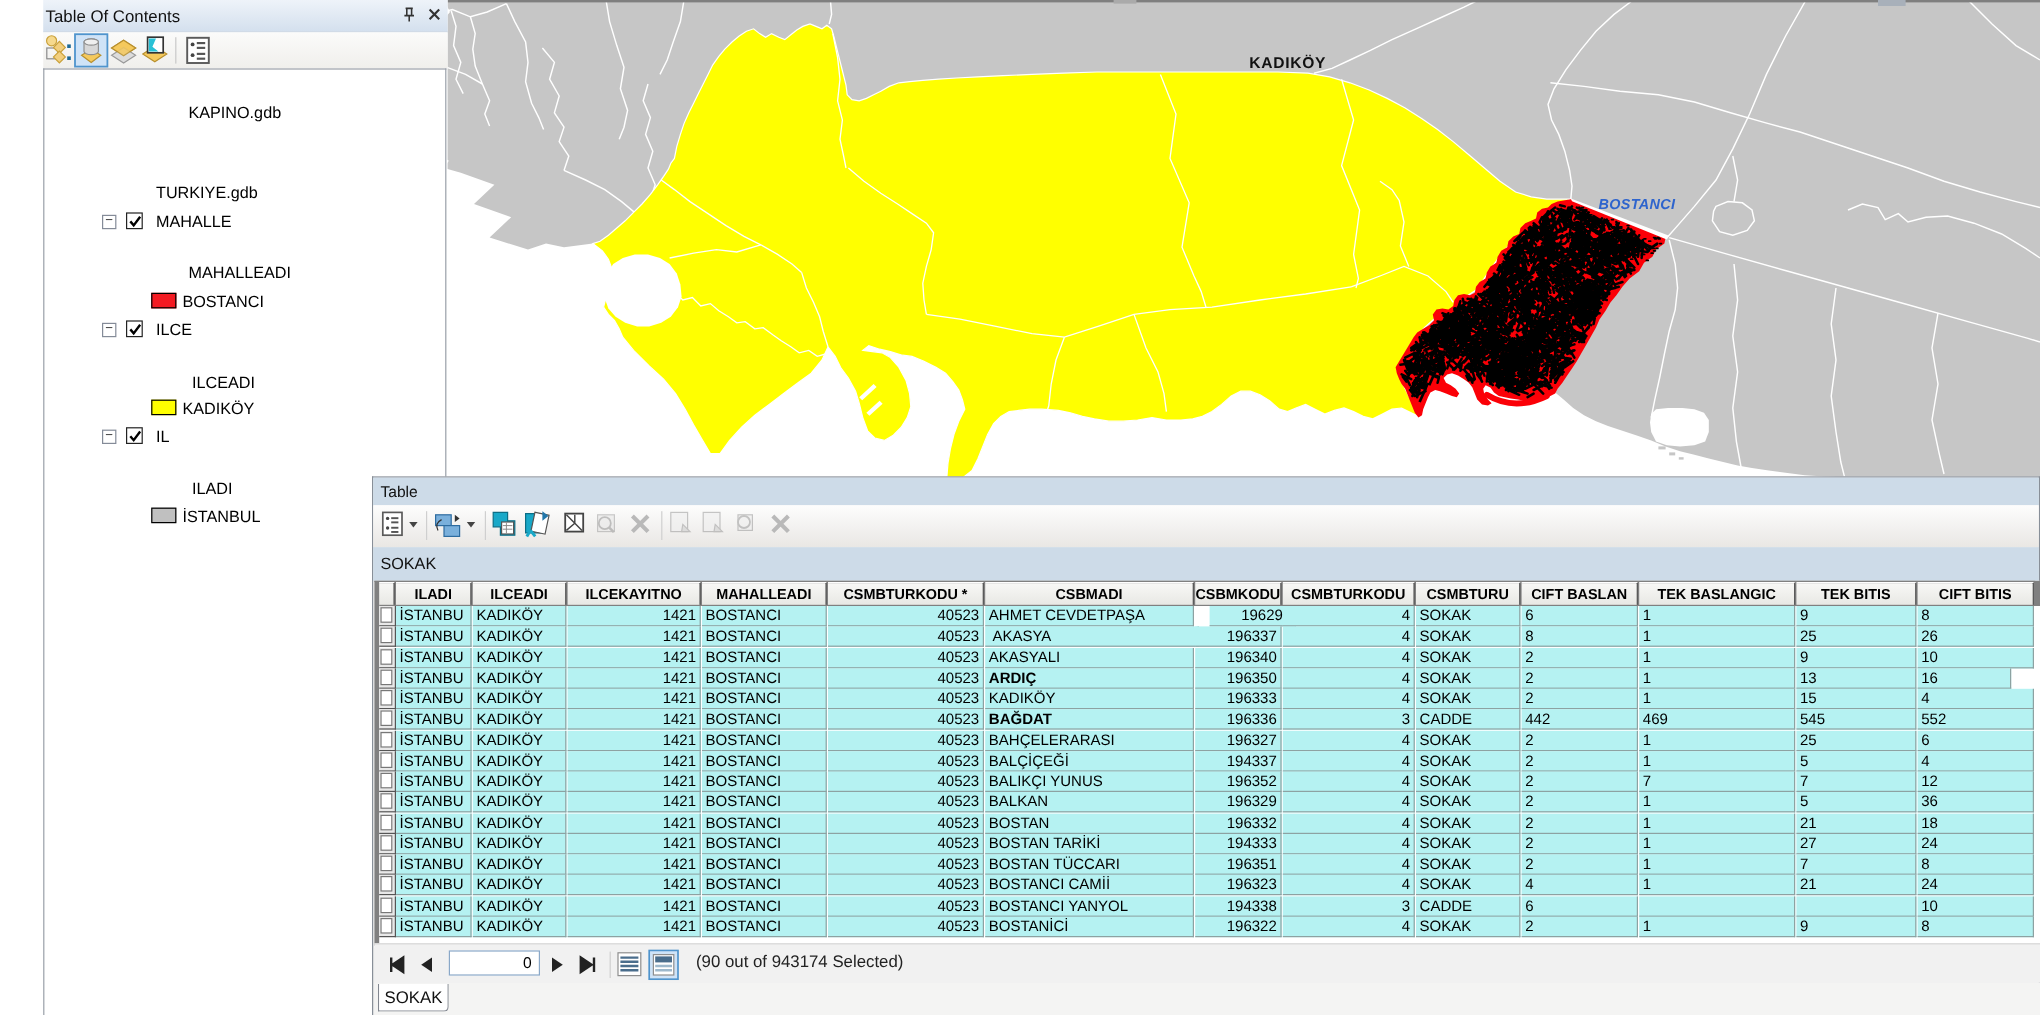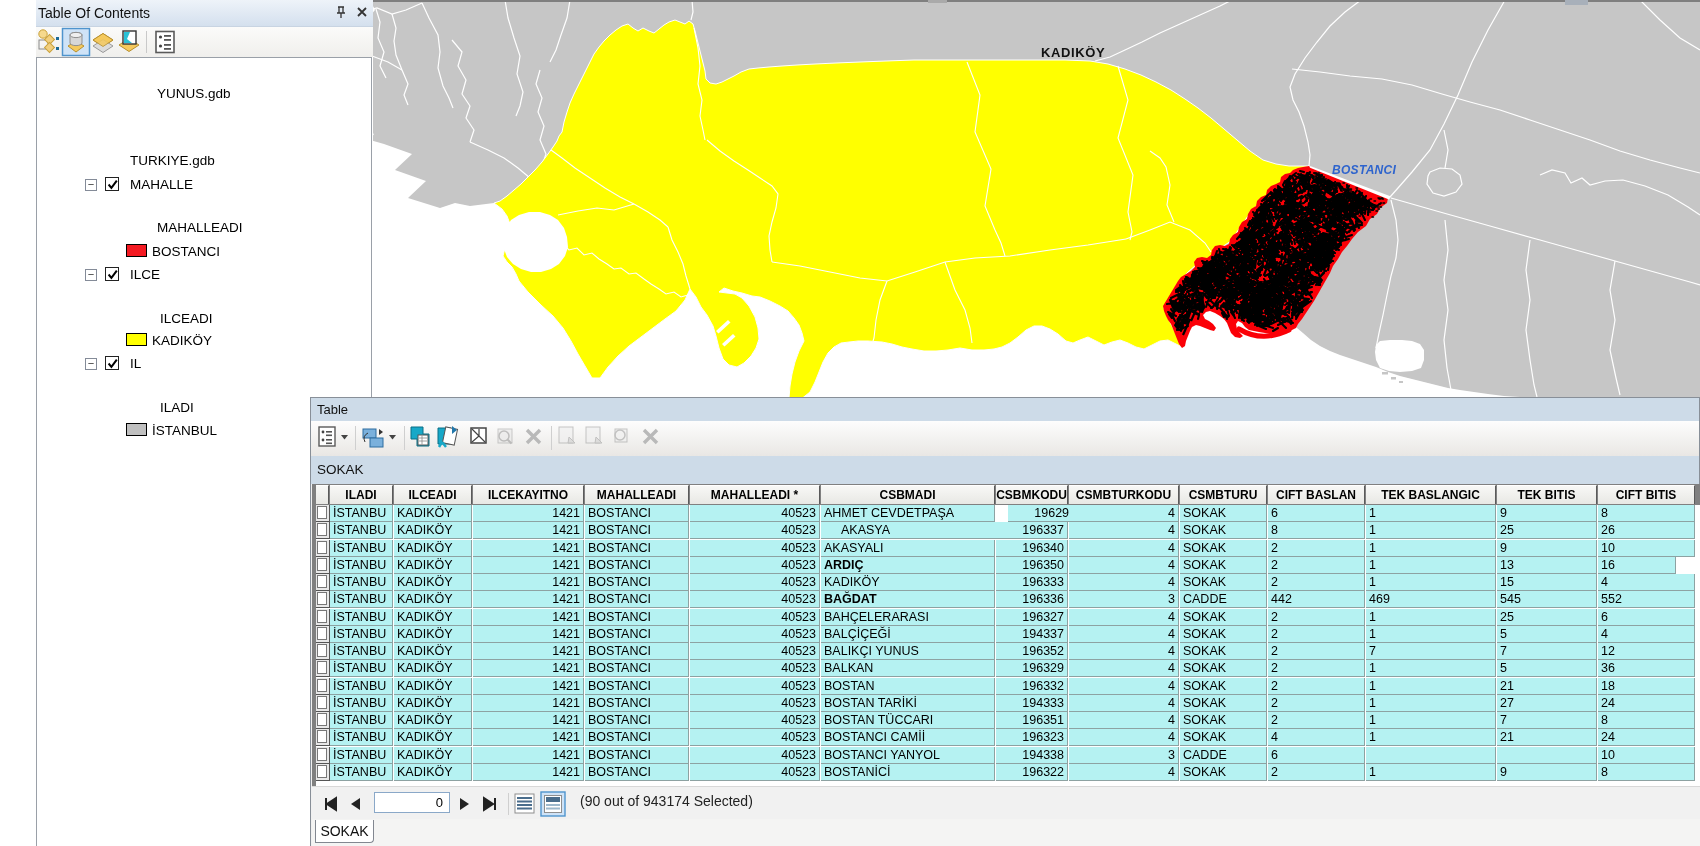--- a/index.html
+++ b/index.html
@@ -160,21 +160,21 @@
  <rect x="120" y="4.5" width="18" height="21" fill="#fff" stroke="#5a5a5a" stroke-width="1.6"></rect>
  <circle cx="124.5" cy="10" r="1.6" fill="#444"></circle>
  <circle cx="124.5" cy="19" r="1.6" fill="#444"></circle>
  <rect x="128" y="8" width="7" height="1.8" fill="#555"></rect>
  <rect x="128" y="12" width="7" height="1.8" fill="#555"></rect>
  <rect x="128" y="17" width="7" height="1.8" fill="#555"></rect>
  <rect x="128" y="21" width="7" height="1.8" fill="#555"></rect>
 </g>
 </svg></div>
   <div id="toc-body"></div>
-  <div class="titem" style="left:121px;top:86px;">YUNUS.gdb</div>
+  <div class="titem" style="left:121px;top:86px;">KAPINO.gdb</div>
 <div class="titem" style="left:94px;top:153px;">TURKIYE.gdb</div>
 <div class="minusbox" style="left:49px;top:179px;">−</div>
 <div class="cbx" style="left:69px;top:177px;">
         <svg width="14" height="14" viewBox="0 0 14 14">
           <path d="M2.6 6.5 L5.4 9.8 L10.8 2.6" stroke="#000" stroke-width="2" fill="none"></path>
         </svg>
       </div>
 <div class="titem" style="left:94px;top:177px;">MAHALLE</div>
 <div class="titem" style="left:121px;top:220px;">MAHALLEADI</div>
 <div class="swatch" style="left:90px;top:244px;background:#f41a22;"></div>
@@ -269,21 +269,21 @@
       </div>
   <div id="grid">
     <div id="gridL"></div>
     <div style="position:absolute;left:0;top:0;width:1384px;height:1px;background:#808080;"></div>
     <div class="hrow" style="width:1384px;">
           <div class="hcell" style="left:0px;width:13px;"></div>
           <div class="hcell" style="left:14px;width:63px;">ILADI</div>
           <div class="hcell" style="left:78px;width:78px;">ILCEADI</div>
           <div class="hcell" style="left:157px;width:111px;">ILCEKAYITNO</div>
           <div class="hcell" style="left:269px;width:104px;">MAHALLEADI</div>
-          <div class="hcell" style="left:374px;width:130px;">MAHALLEADI *</div>
+          <div class="hcell" style="left:374px;width:130px;">CSMBTURKODU *</div>
           <div class="hcell" style="left:505px;width:174px;">CSBMADI</div>
           <div class="hcell" style="left:680px;width:72px;">CSBMKODU</div>
           <div class="hcell" style="left:753px;width:110px;">CSMBTURKODU</div>
           <div class="hcell" style="left:864px;width:87px;">CSMBTURU</div>
           <div class="hcell" style="left:952px;width:97px;">CIFT&nbsp;BASLAN</div>
           <div class="hcell" style="left:1050px;width:130px;">TEK&nbsp;BASLANGIC</div>
           <div class="hcell" style="left:1181px;width:100px;">TEK&nbsp;BITIS</div>
           <div class="hcell" style="left:1282px;width:97px;">CIFT&nbsp;BITIS</div>
         </div>
     <div class="drow" style="top:21.0px;width:1384px;">
@@ -306,21 +306,21 @@
         </div>
 <div class="drow" style="top:38.2px;width:1384px;">
           <div class="ind">
             <i></i>
           </div>
           <div class="dcell" style="left:14px;width:63px;padding-left:3px;">İSTANBU</div>
           <div class="dcell" style="left:78px;width:78px;padding-left:3px;">KADIKÖY</div>
           <div class="dcell num" style="left:157px;width:111px;padding-right:3px;">1421</div>
           <div class="dcell" style="left:269px;width:104px;padding-left:3px;">BOSTANCI</div>
           <div class="dcell num" style="left:374px;width:130px;padding-right:3px;">40523</div>
-          <div class="dcell" style="left:505px;width:178px;padding-left:20px;">AKASYA</div>
+          <div class="dcell" style="left:505px;width:178px;padding-left:6px;">AKASYA</div>
           <div class="dcell num" style="left:680px;width:72px;padding-right:3px;">196337</div>
           <div class="dcell num" style="left:753px;width:110px;padding-right:3px;">4</div>
           <div class="dcell" style="left:864px;width:87px;padding-left:3px;">SOKAK</div>
           <div class="dcell" style="left:952px;width:97px;padding-left:3px;">8</div>
           <div class="dcell" style="left:1050px;width:130px;padding-left:3px;">1</div>
           <div class="dcell" style="left:1181px;width:100px;padding-left:3px;">25</div>
           <div class="dcell" style="left:1282px;width:97px;padding-left:3px;">26</div>
         </div>
 <div class="drow" style="top:55.5px;width:1384px;">
           <div class="ind">

